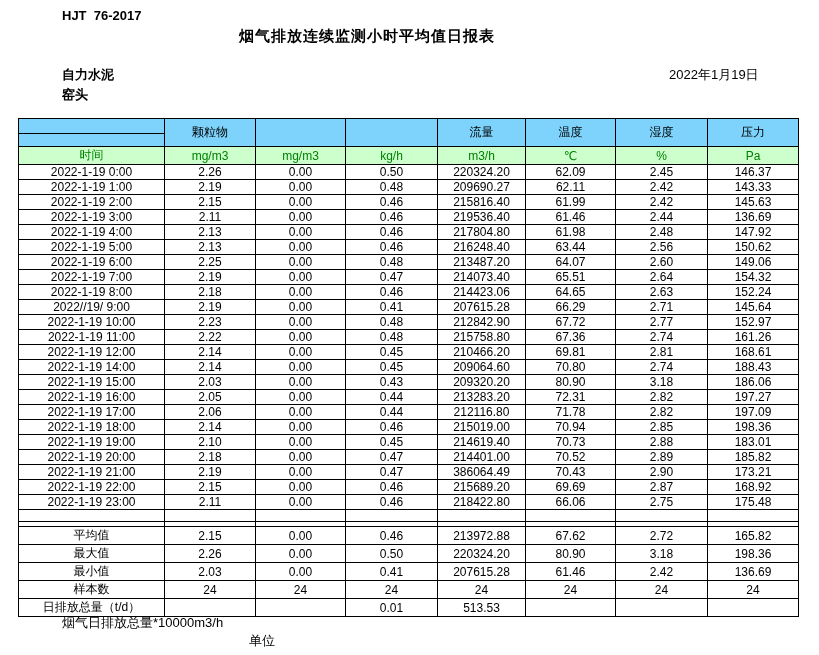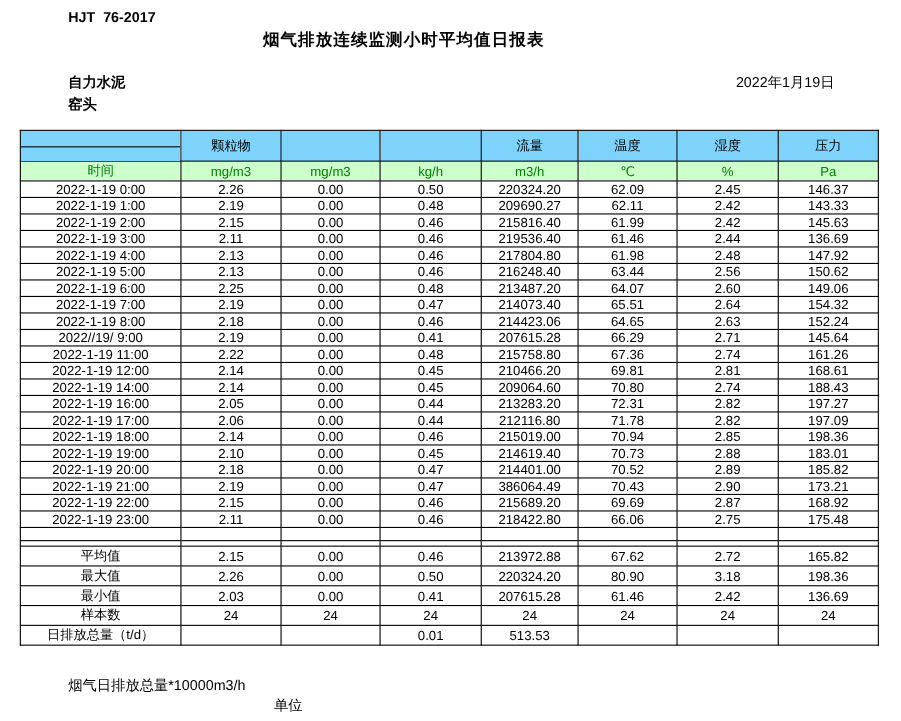--- a/index.html
+++ b/index.html
@@ -196,20 +196,30 @@
         <td>2022//19/ 9:00</td>
         <td>2.19</td>
         <td>0.00</td>
         <td>0.41</td>
         <td>207615.28</td>
         <td>66.29</td>
         <td>2.71</td>
         <td>145.64</td>
       </tr>
       <tr class="data-row">
+        <td>2022-1-19 10:00</td>
+        <td>2.23</td>
+        <td>0.00</td>
+        <td>0.48</td>
+        <td>212842.90</td>
+        <td>67.72</td>
+        <td>2.77</td>
+        <td>152.97</td>
+      </tr>
+      <tr class="data-row">
         <td>2022-1-19 11:00</td>
         <td>2.22</td>
         <td>0.00</td>
         <td>0.48</td>
         <td>215758.80</td>
         <td>67.36</td>
         <td>2.74</td>
         <td>161.26</td>
       </tr>
       <tr class="data-row">
@@ -226,20 +236,30 @@
         <td>2022-1-19 14:00</td>
         <td>2.14</td>
         <td>0.00</td>
         <td>0.45</td>
         <td>209064.60</td>
         <td>70.80</td>
         <td>2.74</td>
         <td>188.43</td>
       </tr>
       <tr class="data-row">
+        <td>2022-1-19 15:00</td>
+        <td>2.03</td>
+        <td>0.00</td>
+        <td>0.43</td>
+        <td>209320.20</td>
+        <td>80.90</td>
+        <td>3.18</td>
+        <td>186.06</td>
+      </tr>
+      <tr class="data-row">
         <td>2022-1-19 16:00</td>
         <td>2.05</td>
         <td>0.00</td>
         <td>0.44</td>
         <td>213283.20</td>
         <td>72.31</td>
         <td>2.82</td>
         <td>197.27</td>
       </tr>
       <tr class="data-row">

